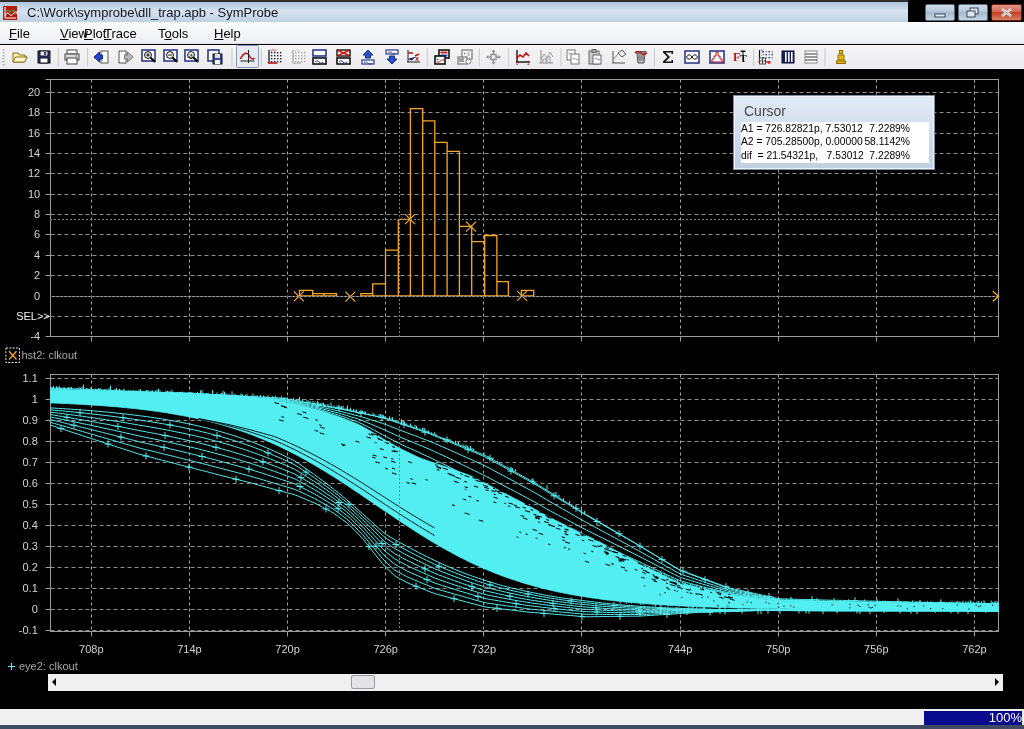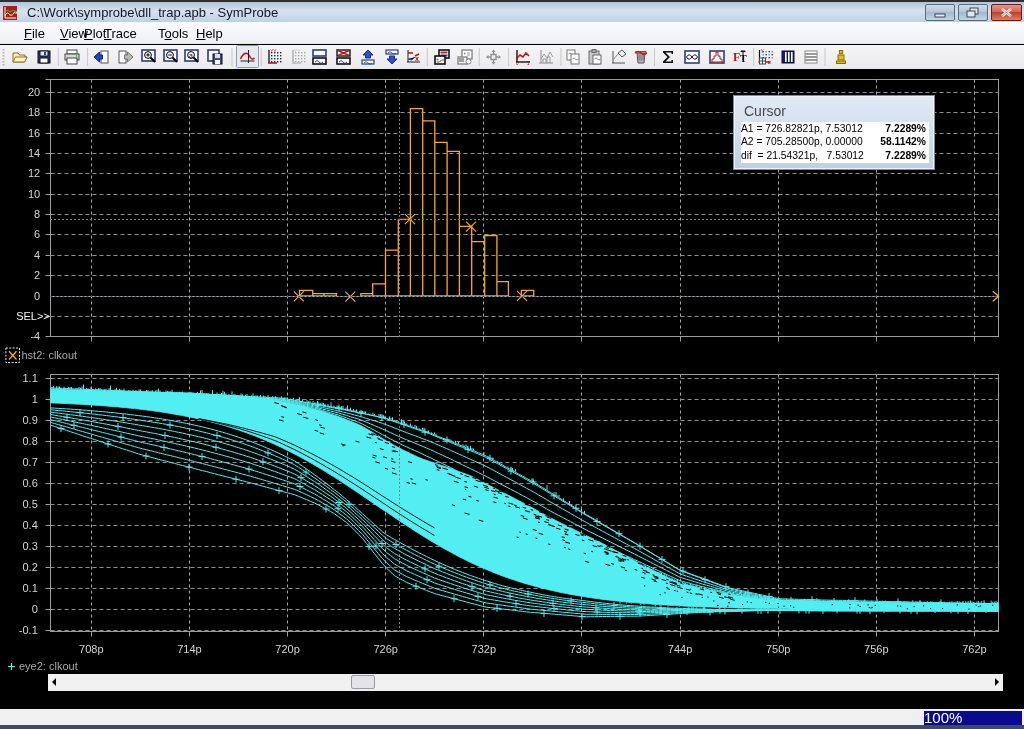--- a/index.html
+++ b/index.html
@@ -1,33 +1,33 @@
 <!DOCTYPE html>
 <html><head><meta charset="utf-8"><style>
 *{margin:0;padding:0;box-sizing:border-box}
 body{width:1024px;height:729px;overflow:hidden;font-family:"Liberation Sans",sans-serif;background:#000;position:relative}
-#titlebar{position:absolute;left:0;top:0;width:1024px;height:22px;background:linear-gradient(#aec5db,#d7e2ef 45%,#bed1e4);border-top:2px solid #2f2f2f}
+#titlebar{position:absolute;left:0;top:0;width:908px;height:22px;background:linear-gradient(#aec5db,#d7e2ef 45%,#bed1e4);border-top:2px solid #2f2f2f}
 #titlebar .ticon{position:absolute;left:3px;top:4px;width:14px;height:14px}
 #titlebar .ttext{position:absolute;left:27px;top:3px;font-size:13px;color:#15151f}
 .capbtn{position:absolute;top:2px;height:17px;width:30px;border:1px solid #5a6b7f;border-radius:2px;background:linear-gradient(#cfdceb,#b4c7da 45%,#9fb6cc 45%,#c3d4e4)}
 #closebtn{background:linear-gradient(#e0988c,#d4654e 45%,#c03b22 45%,#d87f64);border-color:#6e1a10}
 #menubar{position:absolute;left:0;top:22px;width:1024px;height:22px;background:linear-gradient(#fcfcfd,#edeff3);border-bottom:1px solid #e2e4ea}
 #menubar span{position:absolute;top:4px;font-size:13px;color:#000}
 #toolbar{position:absolute;left:0;top:45px;width:1024px;height:25px;background:linear-gradient(#f5f5f6,#ebebee);border-bottom:1px solid #b8b8bc}
 #client{position:absolute;left:0;top:69px;width:1024px;height:640px;background:#000}
 #cursorbox{position:absolute;left:733px;top:95px;width:202px;height:75px;background:linear-gradient(#e2ebf5,#bfd0e2);border:1px solid #7d8da0;box-shadow:inset 0 0 0 1px #eef4fa}
 #cursorbox .title{position:absolute;left:10px;top:7px;font-size:14px;color:#46464f}
 #cursorbox .inner{position:absolute;left:7px;top:26px;width:188px;height:41px;background:#fff;font-size:10.3px;color:#000}
 .crow{position:relative;height:13.4px;line-height:13.6px;padding-left:0;white-space:pre}
-.crow b{position:absolute;right:3px;font-weight:bold}
+.crow b{position:absolute;right:19px;font-weight:normal}
 #sbar{position:absolute;left:48px;top:674px;width:955px;height:17px;background:#f0f0f0}
 #sthumb{position:absolute;left:303px;top:1px;width:24px;height:14px;background:#e4e4e6;border:1px solid #9a9aa0;border-radius:2px}
 .sarr{position:absolute;top:4px;width:0;height:0;border:4px solid transparent}
 #statusbar{position:absolute;left:0;top:709px;width:1024px;height:16px;background:#f0f0f0}
-#zoombox{position:absolute;right:2px;top:2px;width:98px;height:14px;background:#0a0a8e;color:#fff;font-size:15px;text-align:left;line-height:14px}
+#zoombox{position:absolute;right:2px;top:2px;width:98px;height:14px;background:#0a0a8e;color:#fff;font-size:13px;text-align:right;line-height:14px}
 #bottomstrip{position:absolute;left:0;top:725px;width:1024px;height:4px;background:#3d4a61}
 </style></head>
 <body>
 <div id="titlebar">
  <svg class="ticon" viewBox="0 0 14 14">
       <rect x="0" y="0" width="14" height="14" fill="#b01e12"></rect>
       <path d="M2,1 V12 H13" stroke="#fff" fill="none"></path>
       <path d="M2,10 Q4,5 6,8 T11,7 T13,8" stroke="#fff" fill="none"></path>
       <path d="M2,6 Q4,3 6,5 T10,4 L13,6" stroke="#3db53d" fill="none"></path>
     </svg>
@@ -38,26 +38,26 @@
  <div class="capbtn" style="left:958px"><svg width="28" height="15">
         <rect x="11" y="3" width="8" height="6" fill="#dfe7f0" stroke="#3c4756"></rect>
         <rect x="8" y="6" width="8" height="6" fill="#dfe7f0" stroke="#3c4756"></rect>
       </svg></div>
  <div class="capbtn" id="closebtn" style="left:991px;width:31px"><svg width="29" height="15">
         <path d="M10,4 L19,11 M10,11 L19,4" stroke="#f4f6f8" stroke-width="2.6"></path>
         <path d="M10,4 L19,11 M10,11 L19,4" stroke="#3a2b28" stroke-width="0.8" fill="none" opacity="0.5"></path>
       </svg></div>
 </div>
 <div id="menubar">
- <span style="left:24px"><u>F</u>ile</span>
+ <span style="left:9px"><u>F</u>ile</span>
  <span style="left:60px"><u>V</u>iew</span>
  <span style="left:84px"><u>P</u>lot</span>
  <span style="left:104px"><u>T</u>race</span>
  <span style="left:158px">T<u>o</u>ols</span>
- <span style="left:196px"><u>H</u>elp</span>
+ <span style="left:214px"><u>H</u>elp</span>
 </div>
 <div id="toolbar">
     <svg width="1024" height="25" style="position:absolute;left:0;top:0">
       <line x1="3.5" y1="4" x2="3.5" y2="21" stroke="#b5b5b5" stroke-width="2" stroke-dasharray="1.5,1.5"></line>
       <rect x="236.5" y="0.5" width="22" height="22" fill="#e4e9f2" stroke="#8a9ab5" rx="1"></rect>
       <g transform="translate(12,4)">
         <path d="M1,13 L1,4 L6,4 L7.5,6 L13,6 L13,8 L15,8 L12.5,13 Z" fill="#f7edb2" stroke="#8a7418"></path>
         <path d="M13,8 L15,8 L12.5,13 L1,13 L3.5,8 Z" fill="#fdf6cd" stroke="#8a7418"></path>
       </g>
       <g transform="translate(36,4)">

